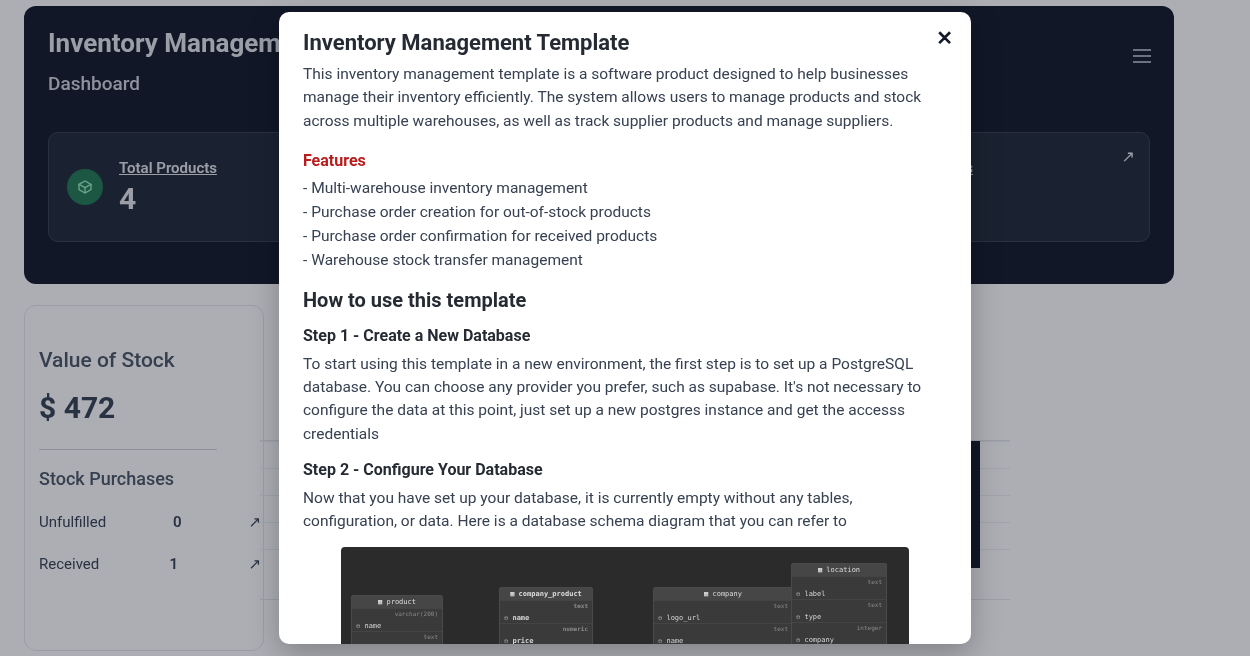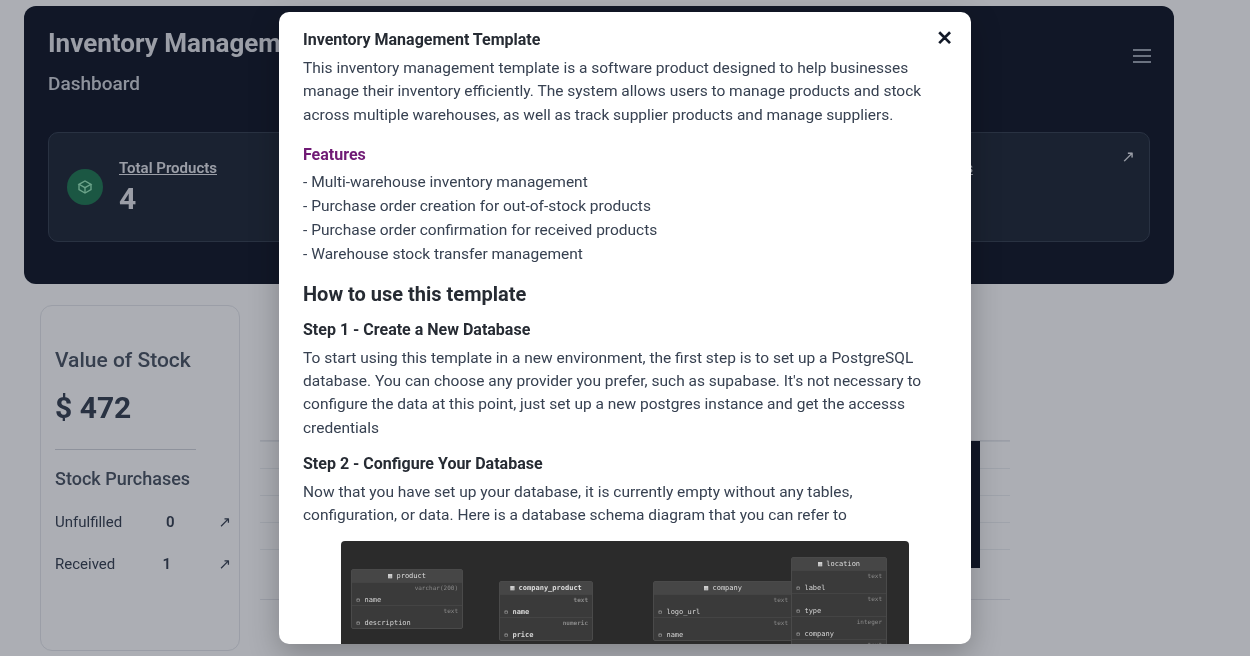--- a/index.html
+++ b/index.html
@@ -44,24 +44,24 @@
     width: 36px; height: 36px; border-radius: 50%;
     background: #217a52; color: #0f3; display: flex; align-items: center; justify-content: center;
     font-size: 16px;
   }
   .stat-text .label { font-size: 15px; font-weight: 600; color: #e5e7eb; text-decoration: underline; }
   .stat-text .value { font-size: 30px; font-weight: 700; margin-top: 4px; }
   .stat-arrow { position: absolute; right: 14px; top: 14px; font-size: 16px; color: #e5e7eb; }
 
   
   .stock-panel {
-    position: absolute; left: 40px; top: 305px;
-    width: 200px; height: 346px;
+    position: absolute; left: 24px; top: 305px;
+    width: 240px; height: 346px;
     border: 1px solid #e5e7eb; border-radius: 12px;
-    padding: 24px 8px 14px 14px;
+    padding: 24px 2px 14px 14px;
     background: #fff;
     color: #374151;
   }
   .stock-panel h2 { font-size: 21px; color: #4b5563; font-weight: 500; margin-top: 18px;}
   .stock-big { font-size: 30px; font-weight: 700; color: #374151; margin-top: 18px; }
   .stock-panel hr { border: none; border-top: 1px solid #d1d5db; margin: 24px 0 18px; width: 80%; }
   .stock-panel h3 { font-size: 18px; color: #4b5563; font-weight: 500; }
   .sp-row { display: flex; justify-content: space-between; align-items: center; margin-top: 24px; font-size: 15px; color: #374151; gap: 8px; }
   .sp-row .count { font-weight: 600; }
   .sp-row .arr { color: #374151; }
@@ -90,23 +90,23 @@
     width: 692px;
     max-height: 632px;
     background: #fff;
     border-radius: 10px;
     padding: 18px 24px 0 24px;
     color: #1f2937;
     overflow: hidden;
     position: relative;
     box-shadow: 0 10px 30px rgba(0,0,0,.25);
   }
-  .modal h1 { font-size: 16px; font-weight: 700; color: #262b33; }
+  .modal h1 { font-size: 22px; font-weight: 700; color: #262b33; }
   .modal p { font-size: 15.5px; line-height: 1.5; color: #374151; margin-top: 8px; }
-  .modal .feat-title { font-weight: 700; font-size: 16px; margin-top: 18px; color: #701a75; }
+  .modal .feat-title { font-weight: 700; font-size: 16px; margin-top: 18px; color: #b91c1c; }
   .modal ul { margin-top: 6px; }
   .modal ul li { font-size: 15.5px; color: #374151; line-height: 1.55; list-style: none; }
   .modal ul li::before { content: "- "; }
   .modal h2 { font-size: 20px; font-weight: 700; margin-top: 16px; color: #262b33;}
   .modal h3 { font-size: 16px; font-weight: 700; margin-top: 14px; color: #262b33;}
   .modal .close {
     position: absolute; right: 18px; top: 14px;
     font-size: 20px; font-weight: 700; cursor: pointer; color: #111827;
     background: none; border: none;
   }
@@ -209,21 +209,21 @@
       <li>Purchase order confirmation for received products</li>
       <li>Warehouse stock transfer management</li>
     </ul>
     <h2>How to use this template</h2>
     <h3>Step 1 - Create a New Database</h3>
     <p>To start using this template in a new environment, the first step is to set up a PostgreSQL database. You can choose any provider you prefer, such as supabase. It's not necessary to configure the data at this point, just set up a new postgres instance and get the accesss credentials</p>
     <h3>Step 2 - Configure Your Database</h3>
     <p>Now that you have set up your database, it is currently empty without any tables, configuration, or data. Here is a database schema diagram that you can refer to</p>
 
     <div class="schema">
-      <div class="tbl" style="left:10px; top:28px; width:112px;">
+      <div class="tbl" style="left:10px; top:48px; width:92px;">
         <div class="thead">▦ product</div>
         <div class="tbody">
             <div class="trow">
               <span>▫ name</span>
               <span>varchar(200)</span>
             </div>
             <div class="trow">
               <span>▫ description</span>
               <span>text</span>
             </div>

